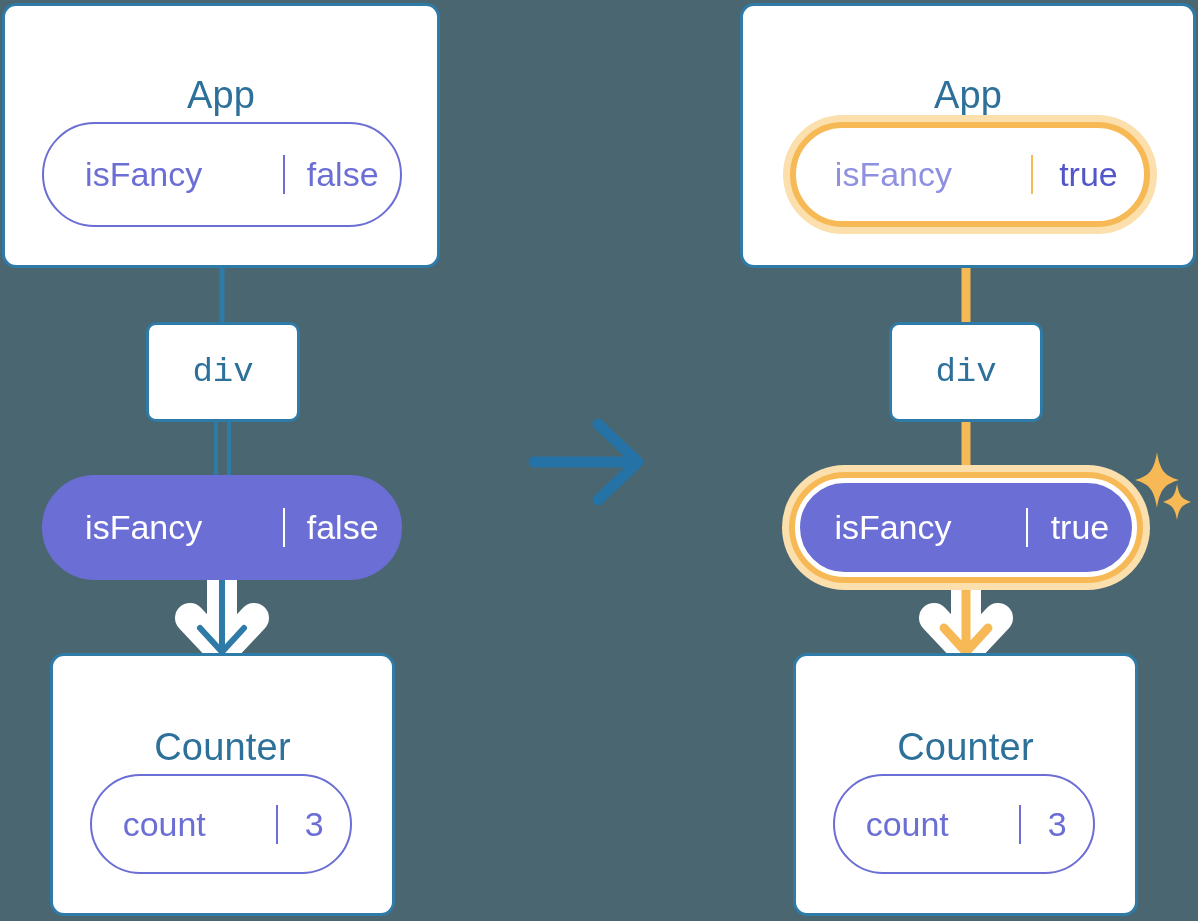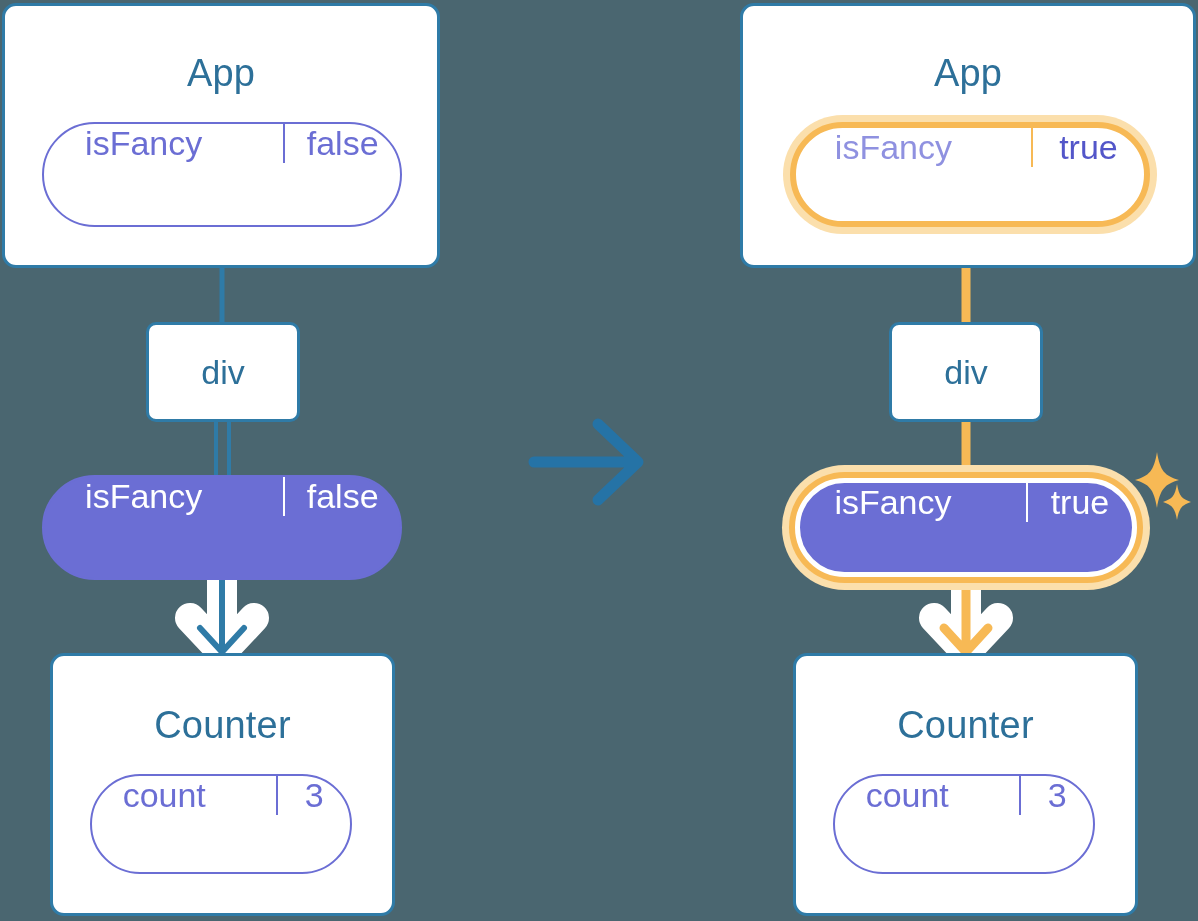--- a/index.html
+++ b/index.html
@@ -21,38 +21,39 @@
     border-radius:14px;
     box-sizing:border-box;
   }
   .cbox .ctitle{
     position:absolute;left:0;right:0;
     text-align:center;
     color:#2d7099;
     font-size:38px;
     font-weight:400;
     letter-spacing:.2px;
+    margin-top:22px;
   }
   .divbox{
     position:absolute;
     background:#ffffff;
     border:3px solid #2f7ba7;
     border-radius:10px;
     box-sizing:border-box;
-    display:flex;align-items:center;justify-content:center;
+    display:flex;align-items:center;justify-content:center;font-family:Liberation Mono, monospace;
   }
   .divbox .dlabel{
     color:#2d7099;font-size:34px;font-weight:400;position:relative;z-index:3;
   }
 
   
   .pill{
     position:absolute;
     box-sizing:border-box;
-    display:flex;align-items:flex-start;
+    display:flex;align-items:center;
     border-radius:999px;
     z-index:6;
     gap:40px;
   }
   .pill .seg{
     display:flex;align-items:center;justify-content:center;
     font-size:34px;
     box-sizing:border-box;
     white-space:nowrap;
   }

